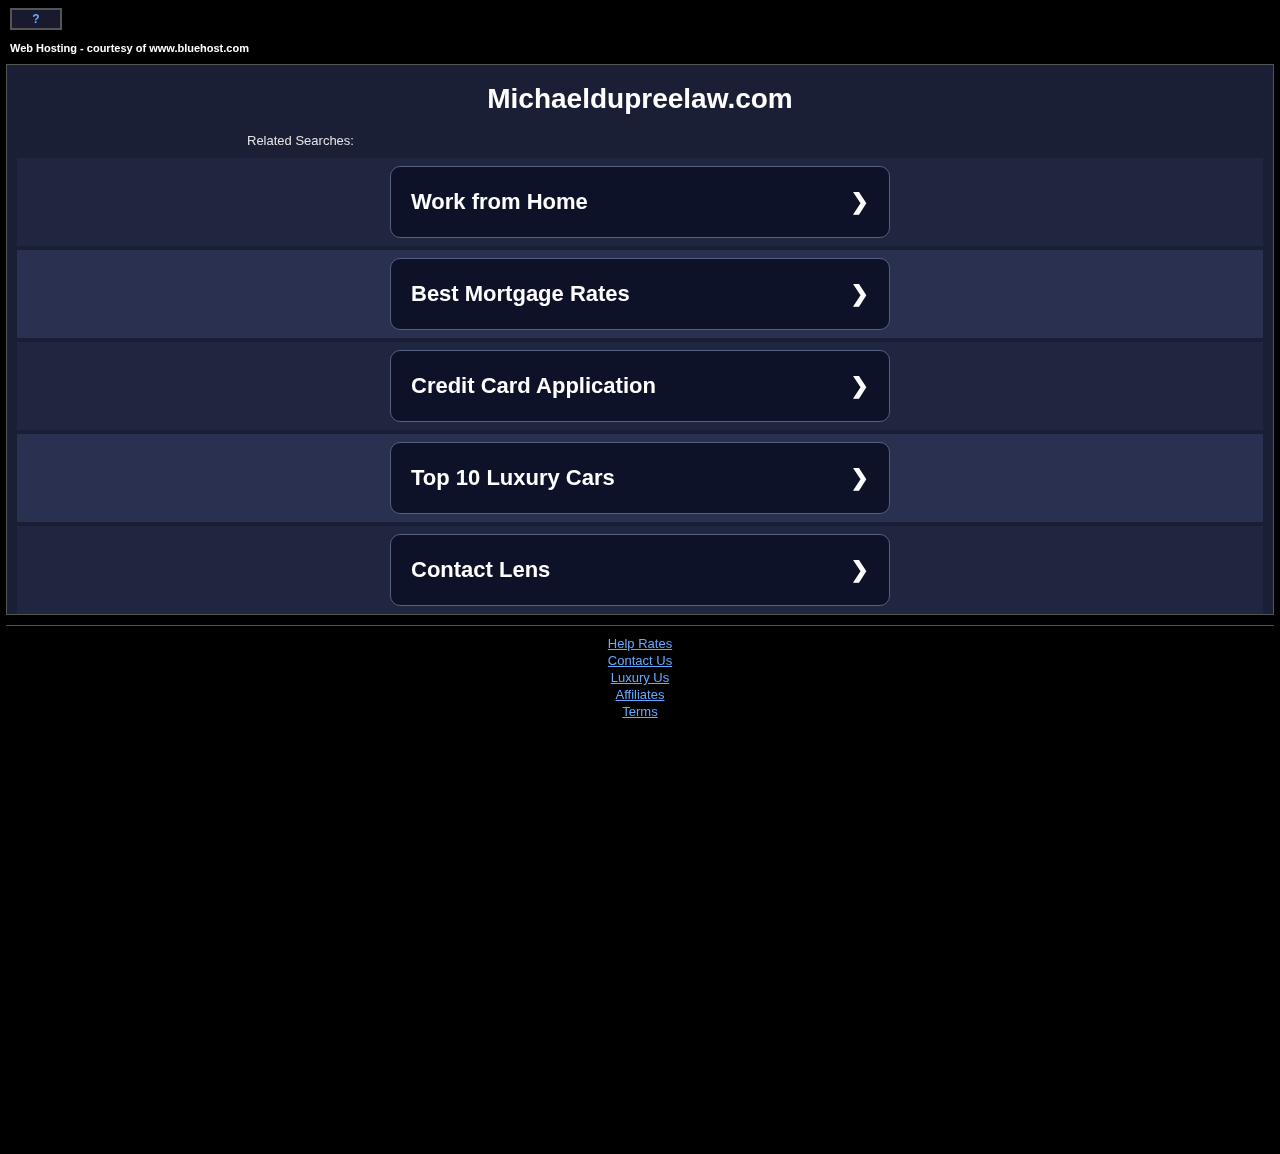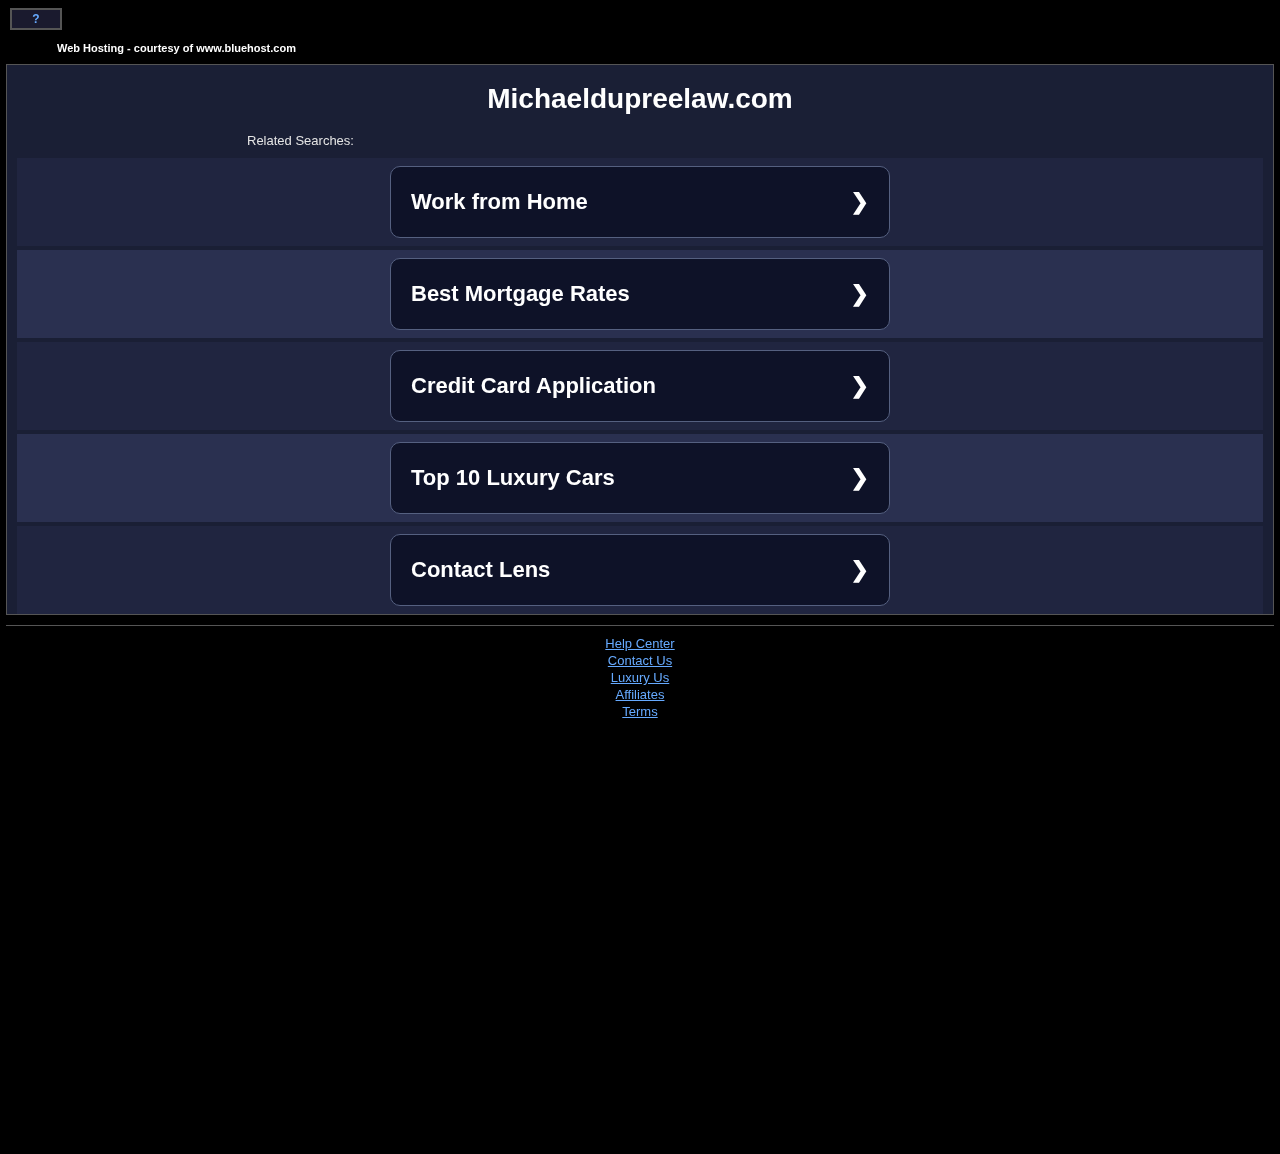--- a/index.html
+++ b/index.html
@@ -30,21 +30,20 @@
       font-weight: bold;
       cursor: pointer;
     }
 
     
     .hosting-notice {
       padding: 4px 10px 10px 10px;
       font-size: 11px;
       color: #fff;
       font-weight: bold;
-      margin-left: 47px;
     }
 
     
     .main-panel {
       margin: 0 6px;
       border: 1px solid #555;
       background: #1a1f35;
       padding-bottom: 0;
     }
 
@@ -184,18 +183,18 @@
           <span class="chevron-icon">❯</span>
         </a>
       </div>
     </div>
 
 </div>
 
 <hr class="footer-divider">
 
 <div class="footer-links" id="footer-links-container">
-<a href="#">Help Center</a>
+<a href="#">Help Rates</a>
     <a href="#">Contact Us</a>
     <a href="#">Luxury Us</a>
     <a href="#">Affiliates</a>
     <a href="#">Terms</a>
   </div>
 
 </body></html>

